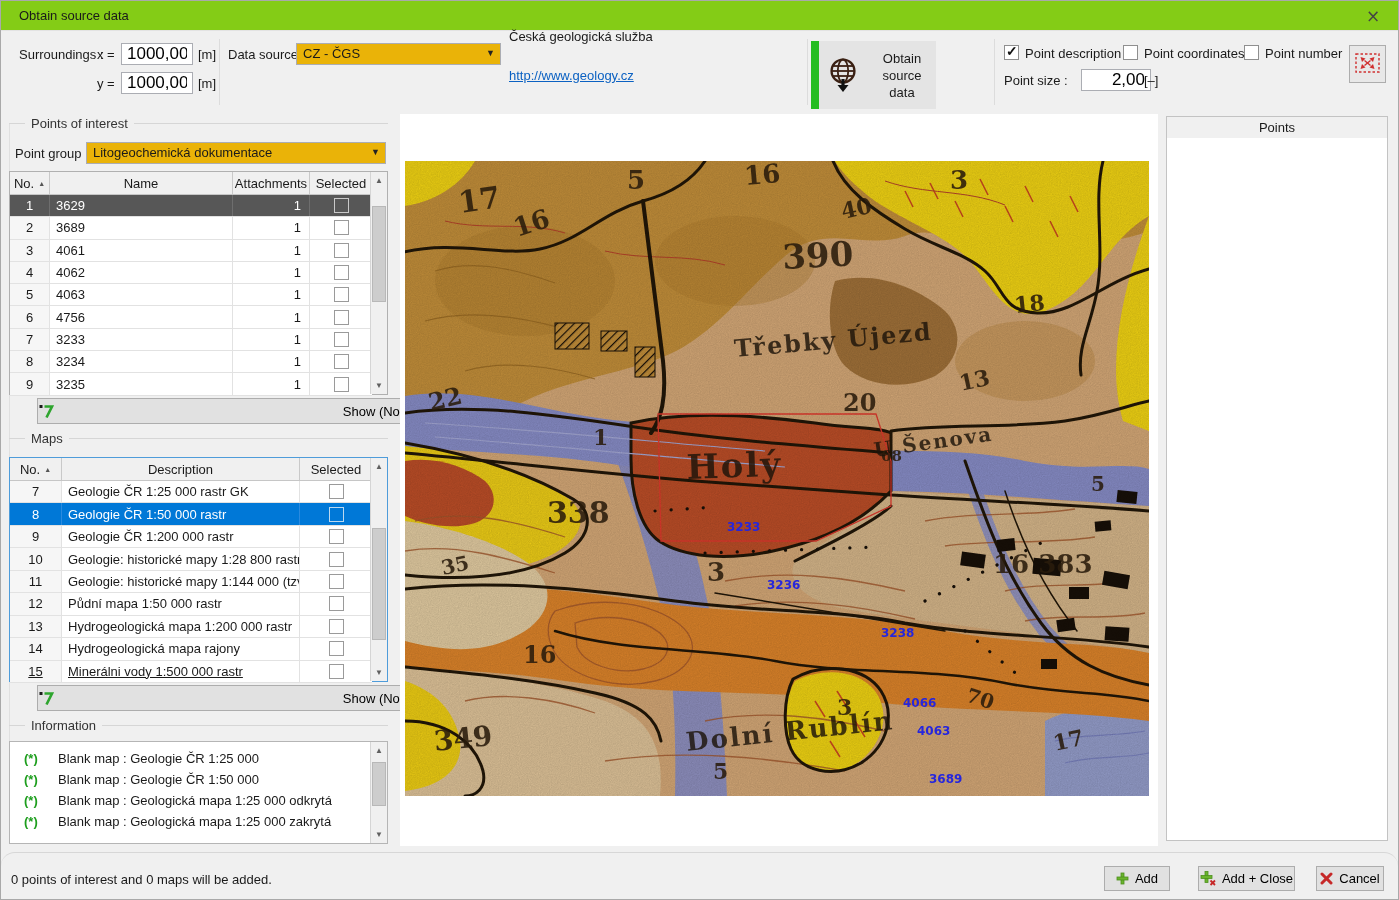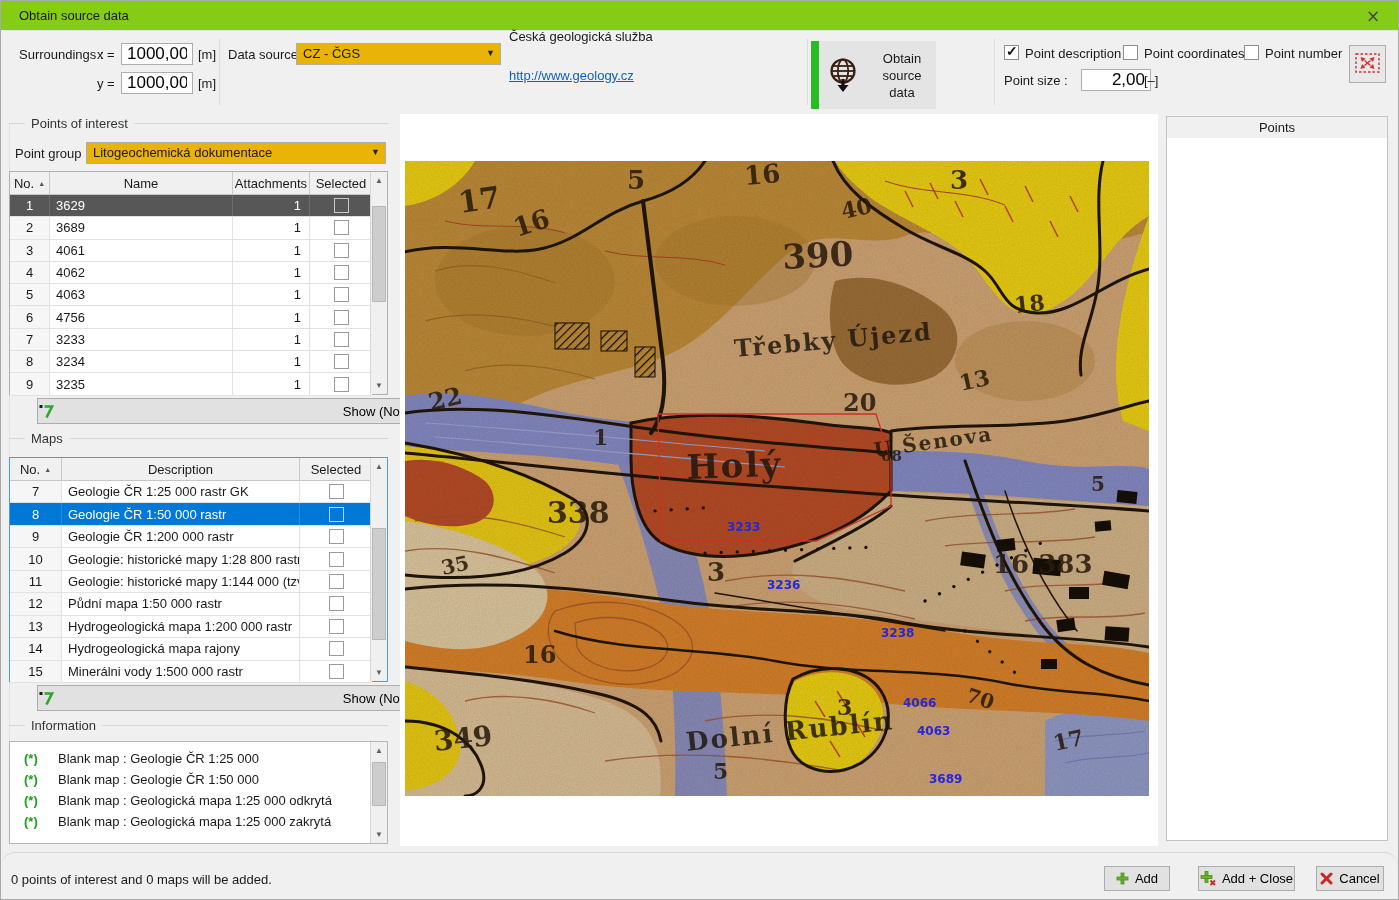--- a/index.html
+++ b/index.html
@@ -344,21 +344,21 @@
             <span class="rcb"></span>
           </div>
         </div>
         <div class="trow" style="grid-template-columns: 52px 238px 72px; height: 22.45px;">
           <div class="td center nocell">14</div>
           <div class="td left">Hydrogeologická mapa rajony</div>
           <div class="td center" style="border-right:none;">
             <span class="rcb"></span>
           </div>
         </div>
-        <div class="trow" style="grid-template-columns: 52px 238px 72px; height: 22.45px;">
+        <div class="trow" style="grid-template-columns: 52px 238px 72px; height: 22.45px; text-decoration: underline;">
           <div class="td center nocell">15</div>
           <div class="td left">Minerálni vody 1:500 000 rastr</div>
           <div class="td center" style="border-right:none;">
             <span class="rcb"></span>
           </div>
         </div>
       </div>
     <div class="sb">
       <div class="sbtn up">▲</div>
       <div class="thumb" style="top:70px; height:112px;"></div>

